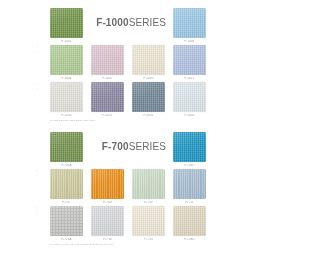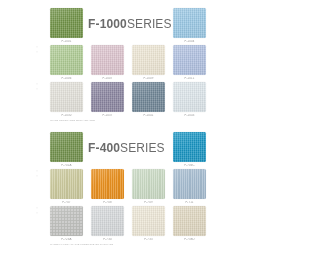--- a/index.html
+++ b/index.html
@@ -32,22 +32,22 @@
   }
   .section-1 { top: 2px;   height: 118px; }
   .section-2 { top: 126px; height: 125px; }
 
   
   .series-title {
     position: absolute;
     left: 88px;
     top: 16px;
     width: 78px;
-    text-align: left;
-    font-size: 12px;
+    text-align: right;
+    font-size: 10px;
     font-weight: bold;
     letter-spacing: 0.15px;
     color: #6b6b6b;
     line-height: 1;
     white-space: nowrap;
   }
   .series-title .thin {
     font-weight: normal;
     letter-spacing: 0.1px;
   }
@@ -263,21 +263,21 @@
   <div class="section section-2">
 
     <div class="ticks">
       <span class="tick t0">::</span>
       <span class="tick t1">::</span>
       <span class="tick t2">::</span>
       <span class="tick t3">::</span>
     </div>
 
     <div class="series-title">
-      <span>F-400</span><span class="thin">SERIES</span>
+      <span>F-700</span><span class="thin">SERIES</span>
     </div>
 
     <div class="grid">
 
       <div class="row">
         <div class="cell c0">
           <div class="swatch" style="background-color: rgb(112, 144, 74);"></div>
           <div class="code">F-701A</div>
         </div>
         <div class="cell c1 empty">

